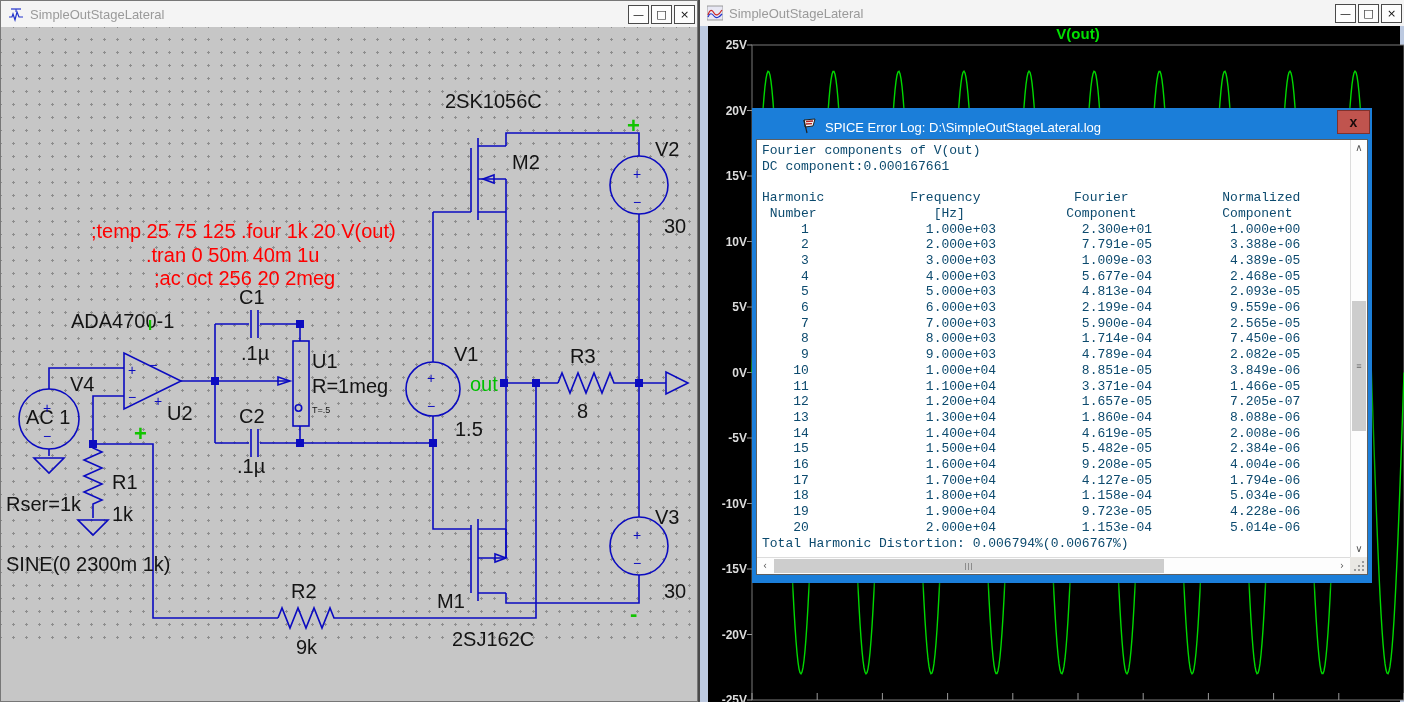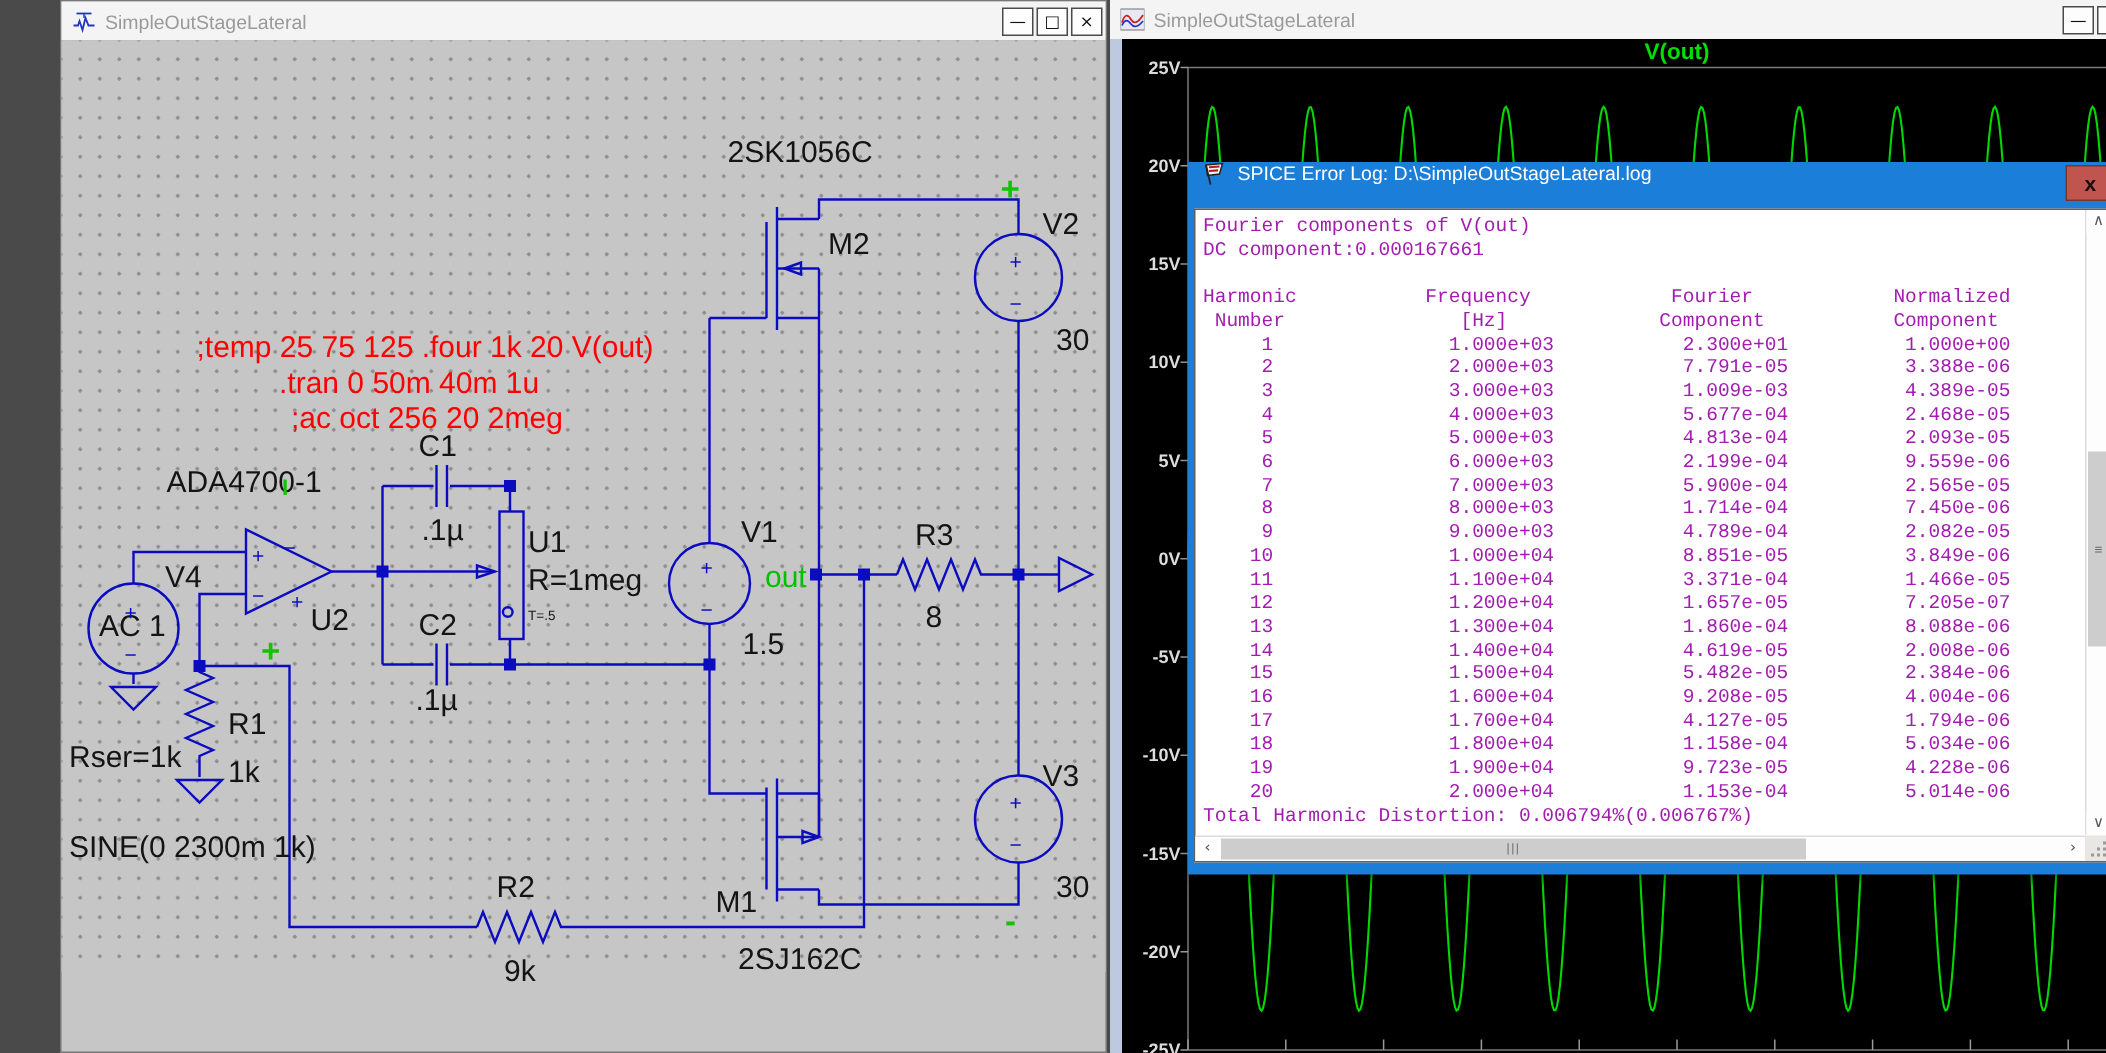--- a/index.html
+++ b/index.html
@@ -1,46 +1,46 @@
 <!DOCTYPE html>
 <html><head>
 <meta charset="utf-8">
 <style>
   html,body{margin:0;padding:0;width:1404px;height:702px;overflow:hidden;background:#4a4a4a;
             font-family:"Liberation Sans",sans-serif;}
-  .window{position:absolute;box-sizing:border-box;margin-left:40px;}
+  .window{position:absolute;box-sizing:border-box;}
   .titlebar{position:absolute;left:0;top:0;right:0;height:26px;background:#f4f4f4;
             border-bottom:1px solid #8a8a8a;display:flex;align-items:center;}
   .titlebar .ticon{width:16px;height:16px;margin:0 6px 0 7px;flex:0 0 auto;}
   .titlebar .ttext{font-size:13px;color:#9a9a9a;white-space:nowrap;flex:1 1 auto;}
   .winbtns{display:flex;flex:0 0 auto;margin-right:2px;}
   .winbtn{width:21px;height:19px;border:1px solid #4a4a4a;background:#fdfdfd;color:#111;
           font-size:11px;line-height:17px;text-align:center;margin-left:2px;box-sizing:border-box;
           font-family:"DejaVu Sans",sans-serif;}
   #left-window{left:0;top:0;width:698px;height:702px;border:1px solid #777;background:#c6c6c6;}
   #schematic-area{position:absolute;left:0;top:26px;width:696px;height:621px;background-color:#c6c6c6;
      background-image:radial-gradient(circle,#8d8d8d 1px,rgba(0,0,0,0) 1.3px);background-size:13px 13px;
      background-position:6px 6px;}
   #right-window{left:700px;top:0;width:704px;height:702px;}
   #plot-area{position:absolute;left:0;top:26px;width:704px;height:676px;background:#000;}
   svg text{font-family:"Liberation Sans",sans-serif;}
   
   #log-window{left:752px;top:108px;width:620px;height:475px;background:#1b7ed9;z-index:10;
               box-shadow:2px 3px 8px rgba(0,0,0,.45);}
-  #log-titlebar{position:absolute;left:0;top:0;right:0;height:27px;display:flex;align-items:flex-start;}
+  #log-titlebar{position:absolute;left:0;top:0;right:0;height:27px;display:flex;align-items:flex-end;padding-left:40px;}
   #log-titlebar .ticon{width:17px;height:17px;margin:0 7px 0 9px;}
   #log-title{color:#fff;font-size:13px;white-space:nowrap;}
   #log-close{position:absolute;top:2px;right:2px;width:33px;height:24px;background:#c0544e;
              border:1px solid #80312c;color:#1a0c0c;font-weight:bold;font-size:14px;line-height:22px;
              text-align:center;box-sizing:border-box;}
   #log-body{position:absolute;left:4px;top:31px;width:612px;height:436px;background:#fff;
             border:1px solid #5f5f5f;box-sizing:border-box;}
   #log-text{position:absolute;left:0;top:0;right:17px;bottom:17px;margin:0;overflow:hidden;
             font-family:"Liberation Mono","DejaVu Sans Mono",monospace;font-size:13px;
-            line-height:15.7px;color:#a21caf;padding:3px 0 0 5px;}
+            line-height:15.7px;color:#0c4a6e;padding:3px 0 0 5px;}
   .vscroll{position:absolute;right:0;top:0;bottom:17px;width:17px;background:#fdfdfd;border-left:1px solid #dcdcdc;box-sizing:border-box;}
   .hscroll{position:absolute;left:0;bottom:0;right:17px;height:17px;background:#fdfdfd;border-top:1px solid #dcdcdc;box-sizing:border-box;}
   .sb-btn{position:absolute;width:16px;height:16px;background:#fdfdfd;color:#555;font-size:10px;
           line-height:16px;text-align:center;font-family:"DejaVu Sans",sans-serif;}
   .vscroll .up{top:0;left:0;} .vscroll .down{bottom:0;left:0;}
   .hscroll .left{left:0;top:0;} .hscroll .right{right:0;top:0;}
   .vthumb{position:absolute;left:1px;width:14px;top:161px;height:130px;background:#cdcdcd;
           color:#6a6a6a;font-size:9px;text-align:center;line-height:130px;}
   .hthumb{position:absolute;top:1px;height:14px;left:17px;width:390px;background:#cdcdcd;
           color:#6a6a6a;font-size:8px;letter-spacing:1px;text-align:center;line-height:14px;}

